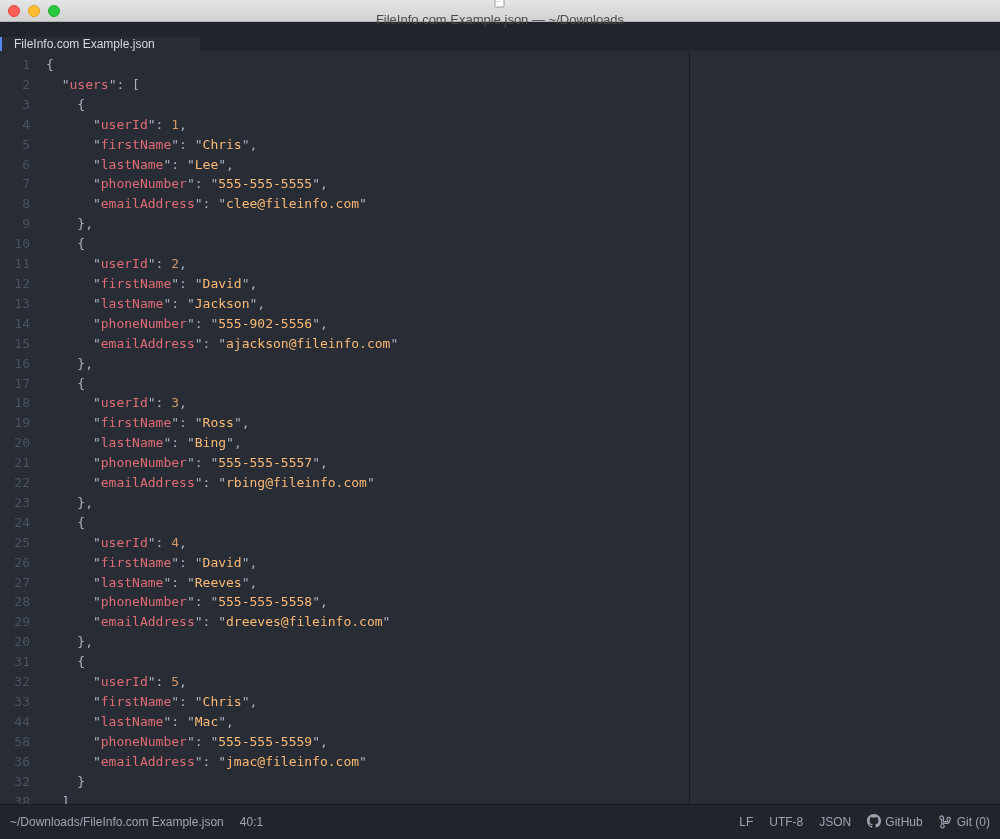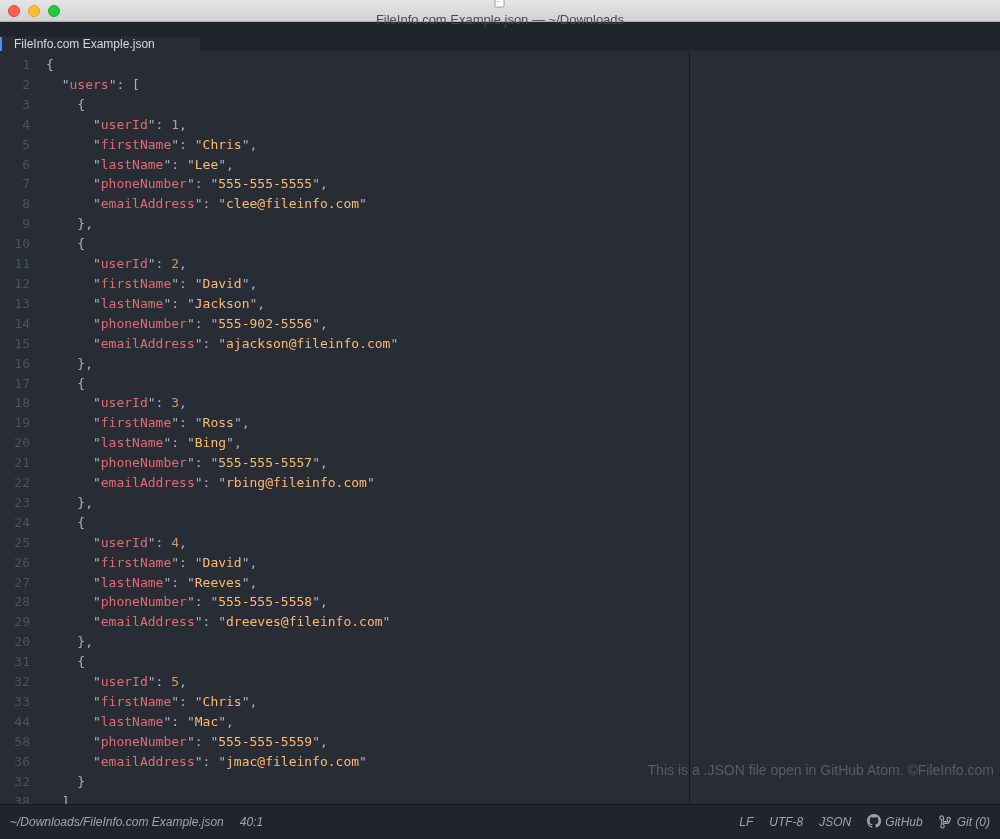--- a/index.html
+++ b/index.html
@@ -29,21 +29,21 @@
   .code .p { color: #abb2bf; } 
   .code .k { color: #e06c75; } 
   .code .s { color: #fdba74; } 
   .code .n { color: #d19a66; } 
 
   .vsplit { position: absolute; right: 310px; top: 0; bottom: 0; width: 1px; background: #181a1f; }
 
   .watermark { position: absolute; right: 6px; bottom: 26px; color: #555d6a; font-family: -apple-system, "Helvetica Neue", Arial, sans-serif; font-size: 14px; }
 
   
-  .status-bar { height: 25px; background: #21252b; display: flex; align-items: center; font-family: -apple-system, "Helvetica Neue", Arial, sans-serif; font-size: 12px; color: #9da5b4; padding: 17px 10px; border-top: 1px solid #181a1f; gap: 16px; font-style: italic; }
+  .status-bar { height: 25px; background: #21252b; display: flex; align-items: center; font-family: -apple-system, "Helvetica Neue", Arial, sans-serif; font-size: 12px; color: #9da5b4; padding: 17px 10px; border-top: 1px solid #181a1f; gap: 16px; }
   .status-bar .spacer { flex: 1; }
   .status-item { display: flex; align-items: center; gap: 4px; }
   .status-item svg { fill: #9da5b4; }
   .arrows-icon { display: inline-flex; }
 </style>
 </head>
 <body>
 
 <div class="titlebar">
   <div class="traffic-lights">
@@ -144,21 +144,20 @@
     <span class="p">{</span>
       <span class="p">"</span><span class="k">userId</span><span class="p">": </span><span class="n">5</span><span class="p">,</span>
       <span class="p">"</span><span class="k">firstName</span><span class="p">": </span><span class="p">"</span><span class="s">Chris</span><span class="p">"</span><span class="p">,</span>
       <span class="p">"</span><span class="k">lastName</span><span class="p">": </span><span class="p">"</span><span class="s">Mac</span><span class="p">"</span><span class="p">,</span>
       <span class="p">"</span><span class="k">phoneNumber</span><span class="p">": </span><span class="p">"</span><span class="s">555-555-5559</span><span class="p">"</span><span class="p">,</span>
       <span class="p">"</span><span class="k">emailAddress</span><span class="p">": </span><span class="p">"</span><span class="s">jmac@fileinfo.com</span><span class="p">"</span>
     <span class="p">}</span>
   <span class="p">]</span>
 </div>
   <div class="vsplit"></div>
-  <div class="watermark">This is a .JSON file open in GitHub Atom. ©FileInfo.com</div>
 </div>
 
 <div class="status-bar">
   <div class="status-item">
     <span>~/Downloads/FileInfo.com Example.json</span>
   </div>
   <div class="status-item">
     <span>40:1</span>
   </div>
   <div class="spacer"></div>

